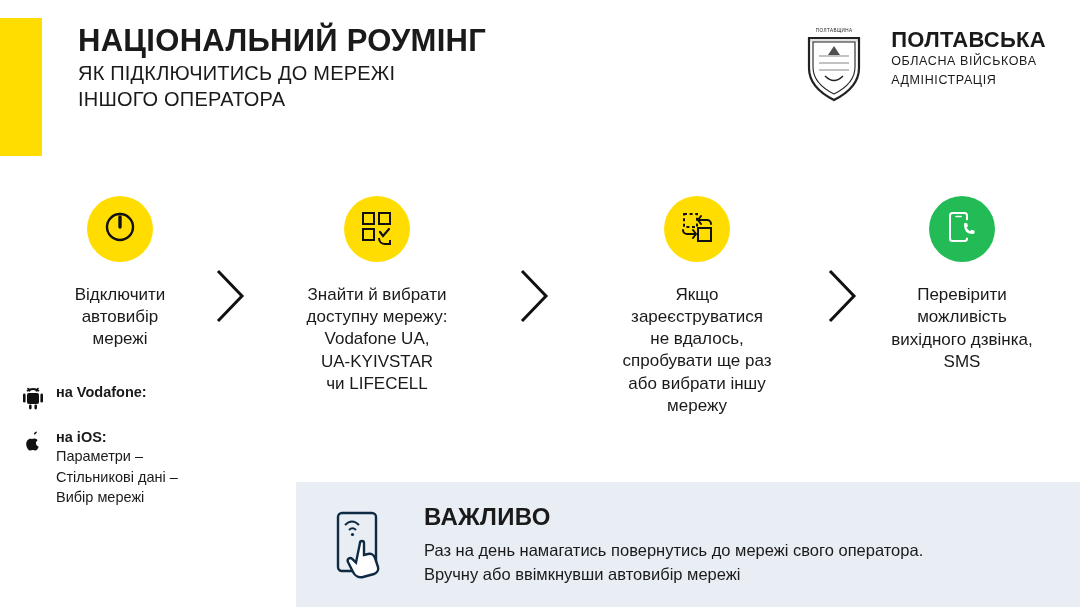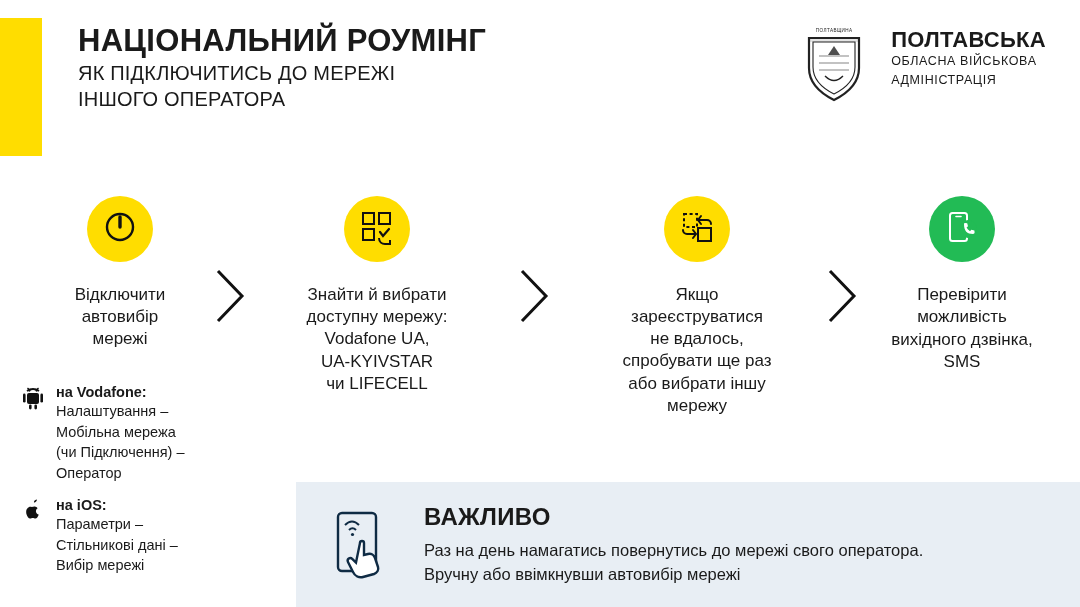--- a/index.html
+++ b/index.html
@@ -331,24 +331,20 @@
         <circle cx="15.8" cy="4.6" r="0.9" fill="#111"></circle>
         <rect x="7" y="8" width="12" height="11" rx="2" fill="#111"></rect>
         <rect x="3" y="8.6" width="2.6" height="9" rx="1.3" fill="#111"></rect>
         <rect x="20.4" y="8.6" width="2.6" height="9" rx="1.3" fill="#111"></rect>
         <rect x="9" y="19.4" width="2.6" height="5" rx="1.3" fill="#111"></rect>
         <rect x="14.4" y="19.4" width="2.6" height="5" rx="1.3" fill="#111"></rect>
       </svg>
     </div>
     <div>
       <div class="os-title">на Vodafone:</div>
-      <div class="os-lines" style="white-space:pre-line">Налаштування –
-Мобільна мережа
-(чи Підключення) –
-Оператор</div>
     </div>
   </div>
 
   <div class="os-item">
     <div class="os-icon">
       <svg width="26" height="26" viewBox="0 0 26 26" aria-hidden="true">
         <path d="M14.6 4.4 c1.4 -.3 2.4 -1.6 2.3 -2.9 -1.3 .1 -2.6 1 -2.9 2.2 -.2 .6 -.1 1 .6 .7 Z" fill="#111"></path>
         <path d="M18.6 16.9 c-.7 1.7 -1.8 3.6 -3.2 3.6 -1 0 -1.5 -.6 -2.6 -.6 -1.1 0 -1.7 .6 -2.7 .6 -1.5 0 -3 -2.2 -3.6 -4.3 -.8 -2.7 -.2 -5.8 2.3 -7 1.2 -.6 2.2 -.2 3 -.2 .9 0 1.7 -.5 2.9 -.4 1.2 .1 2.2 .7 2.9 1.7 -1.9 1.2 -2.3 3.9 -.6 5.4 .5 .4 1.1 .7 1.6 .9 -.1 .1 0 .2 0 .3 Z" fill="#111"></path>
       </svg>
     </div>

